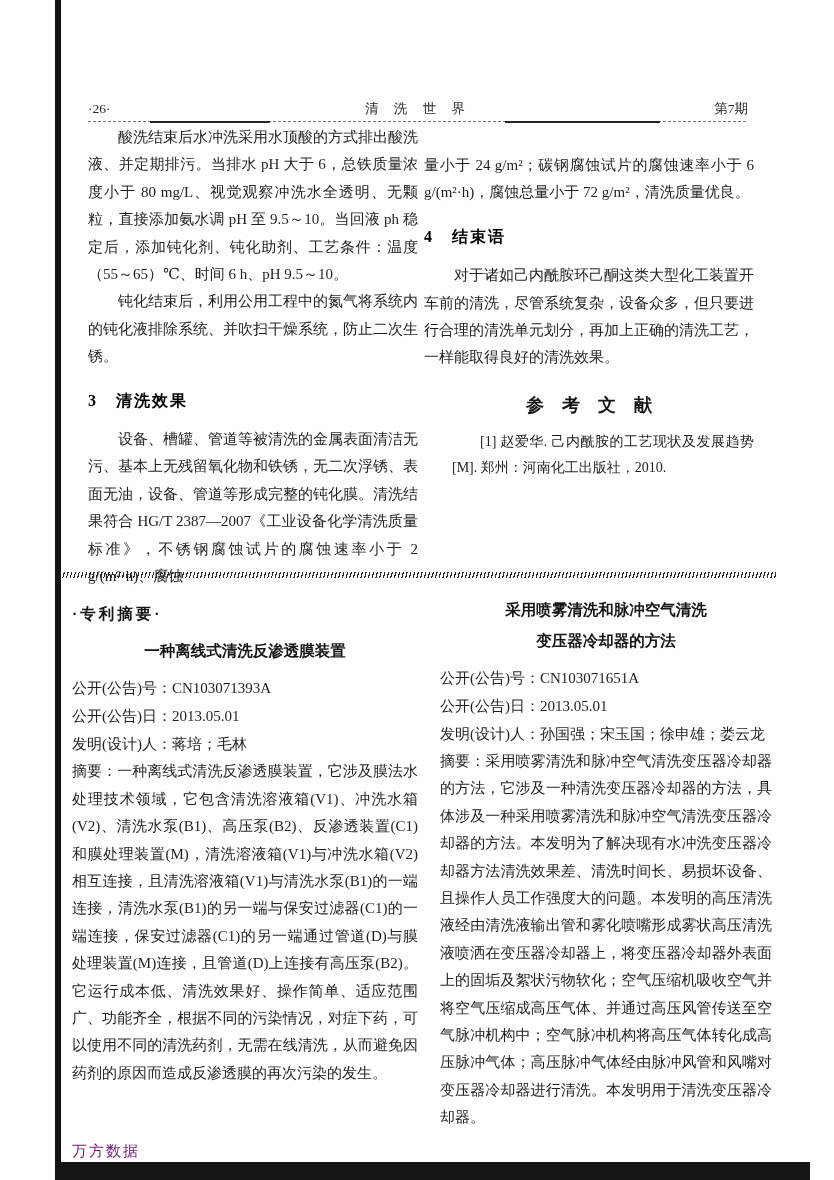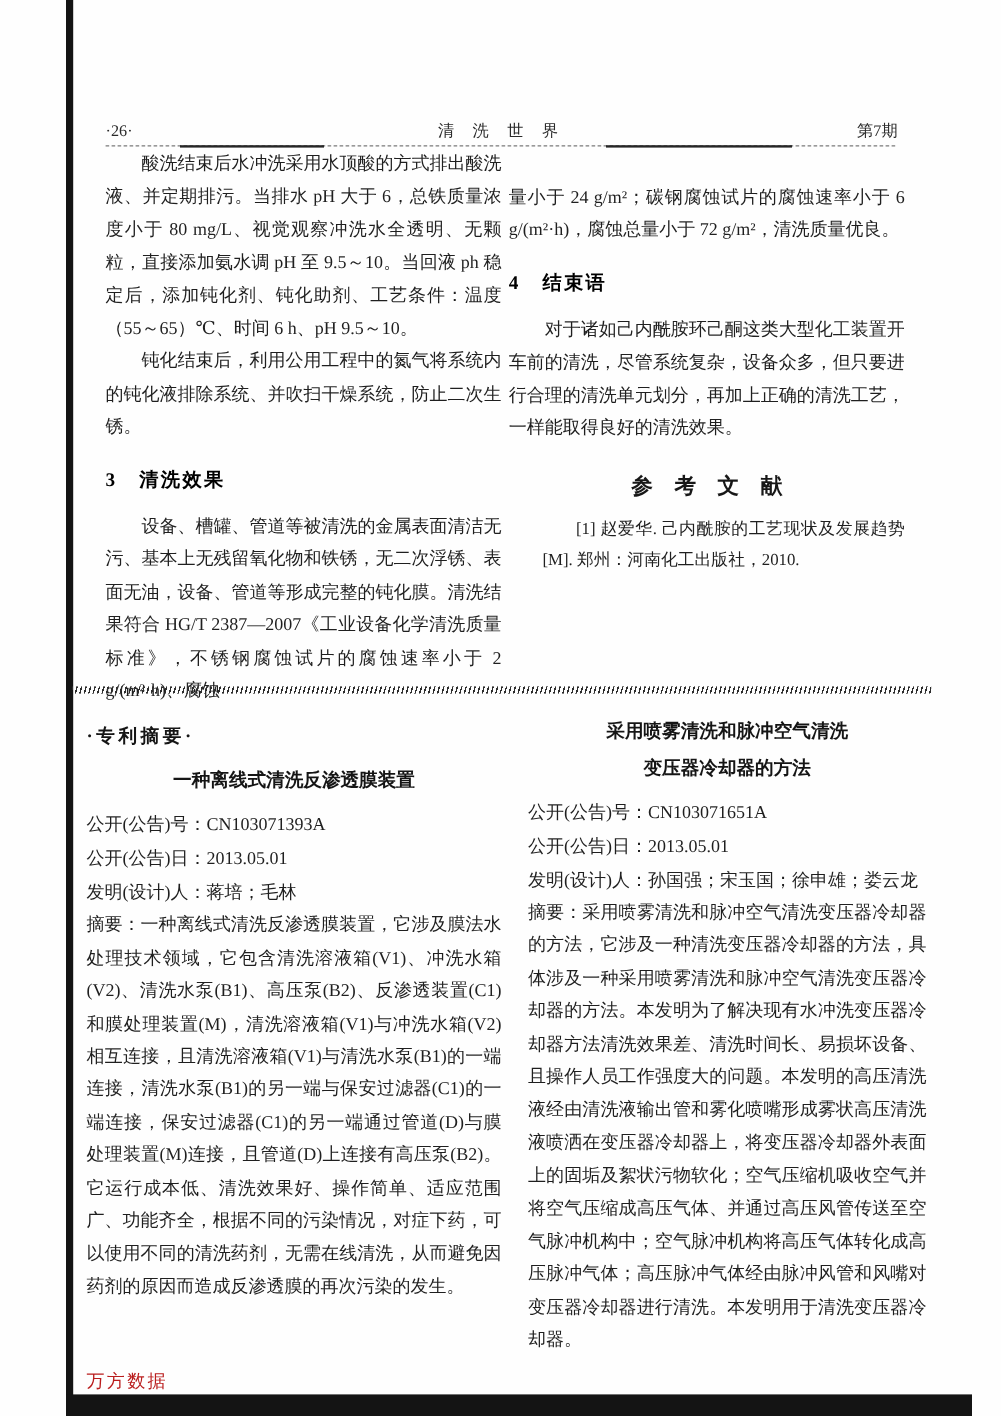--- a/index.html
+++ b/index.html
@@ -41,21 +41,21 @@
        text-align:justify;color:#1f1f1f;}
   .patent-l{left:72px;top:600px;width:346px;}
   .patent-r{left:440px;top:594px;width:332px;}
   .pat-label{font-size:15.5px;font-weight:bold;letter-spacing:3px;margin:0 0 8px 0;color:#151515;}
   .pat-title{font-size:15.5px;font-weight:bold;text-align:center;margin:0 auto 8px auto;
              line-height:31px;color:#151515;}
   .pat-title.narrow{width:205px;}
   .pat-meta{margin:0;line-height:28px;text-indent:0;}
   .pat-abs{margin:0;text-indent:0;}
 
-  .watermark{position:absolute;left:72px;top:1142px;font-size:15px;color:#b91c1c;letter-spacing:2px;}
+  .watermark{position:absolute;left:72px;top:1142px;font-size:15px;color:#701a75;letter-spacing:2px;}
 </style>
 </head>
 <body>
 
 <div class="page">
 
   <div class="scan-left"></div>
   <div class="scan-bottom"></div>
 
   <div class="hdr">

